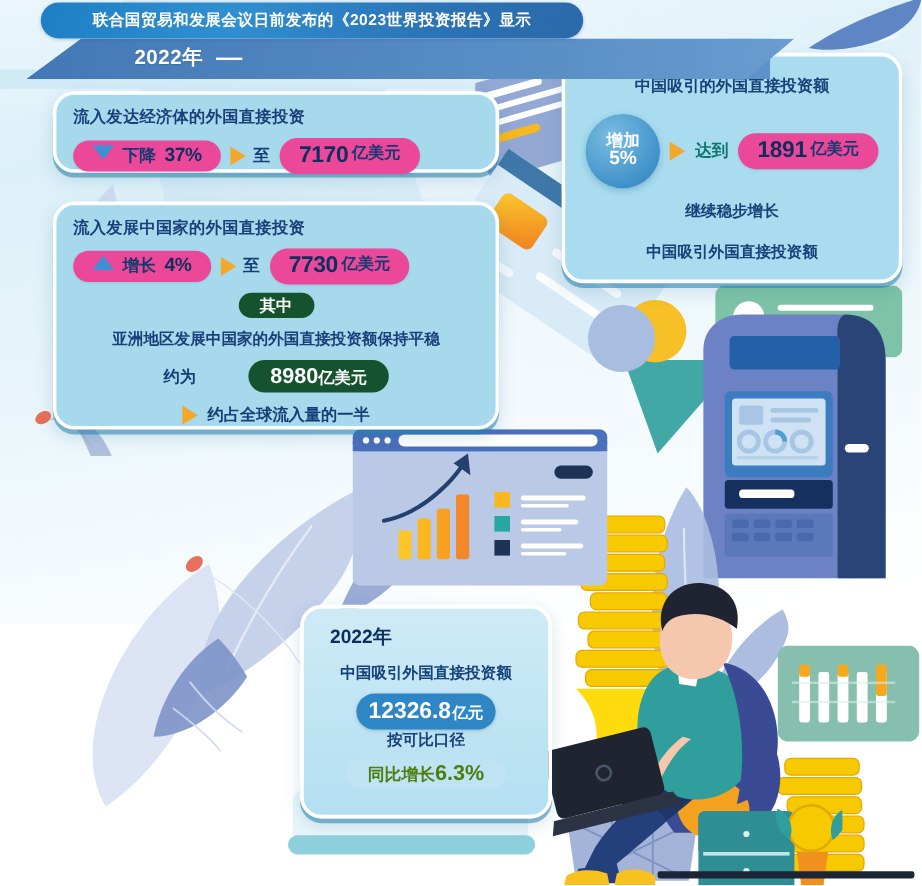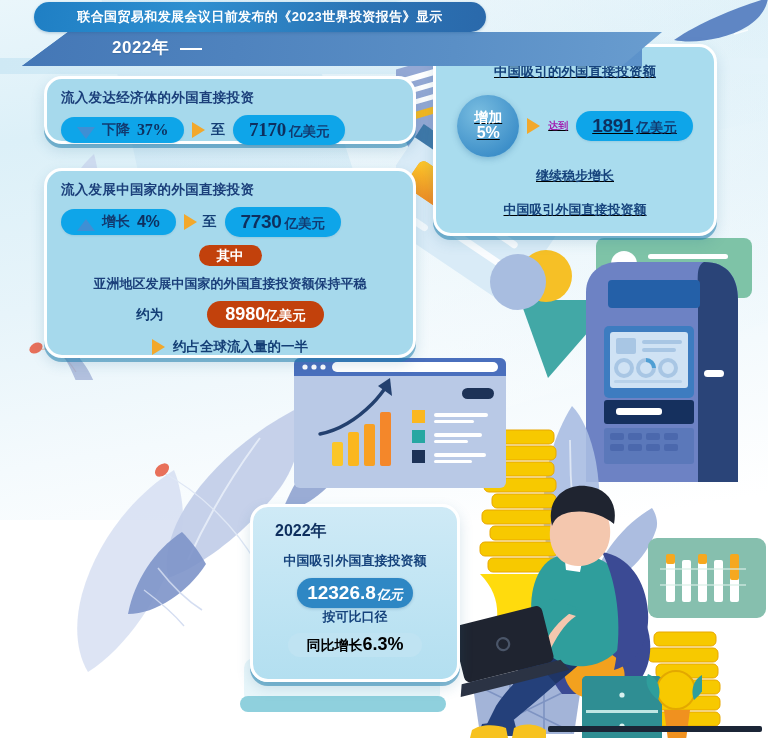--- a/index.html
+++ b/index.html
@@ -101,66 +101,66 @@
   .card .inner { padding: 10px 14px; }
 
   .c-title {
     color:#1b3f7a; font-size:13.5px; font-weight:bold;
     letter-spacing:.3px; white-space:nowrap;
   }
 
   .pill-row { display:flex; align-items:center; gap:8px; margin-top:8px; }
 
   .pill-white {
-    background:#0ea5e9; border-radius:999px;
+    background:#ec4899; border-radius:999px;
     padding: 4px 16px;
-    display:flex; align-items:flex-end; gap:7px;
+    display:flex; align-items:flex-start; gap:7px;
     box-shadow: 0 1px 2px rgba(30,90,130,.12);
     white-space:nowrap;
   }
   .pill-white .lbl { color:#123a70; font-size:14px; font-weight:bold; }
   .pill-white .num { color:#0e2f5e; font-size:19px; font-weight:bold; letter-spacing:-.3px; }
   .pill-white .unit { color:#123a70; font-size:13.5px; font-weight:bold; }
 
   .pill-blue {
-    background:#c2410c; border-radius:999px;
+    background:#14532d; border-radius:999px;
     padding: 3px 18px; color:#ffffff;
     font-size:13.5px; font-weight:bold; white-space:nowrap;
   }
   .pill-blue .num { font-size:18px; }
 
   .pill-lblue {
     background:#bfe3f2; border-radius:999px;
-    padding: 4px 18px; color:#000000;
+    padding: 4px 18px; color:#4d7c0f;
     font-size:14px; font-weight:bold; white-space:nowrap;
   }
   .pill-lblue .num { font-size:18px; }
 
   .tri-down {
     width:0;height:0;border-left:9px solid transparent;border-right:9px solid transparent;
     border-top:12px solid #3f8fd4;
   }
   .tri-up {
     width:0;height:0;border-left:9px solid transparent;border-right:9px solid transparent;
     border-bottom:12px solid #3f8fd4;
   }
   .tri-right {
     width:0;height:0;border-top:8px solid transparent;border-bottom:8px solid transparent;
     border-left:13px solid #f2a82b;
   }
   .arrow-to { display:flex; align-items:center; gap:6px; }
   .arrow-to .zhi { color:#143f76; font-size:14px; font-weight:bold; }
 
   
-  #card1 { left:44px; top:76px; width:372px; height:68px;font-family:Liberation Serif, serif; }
+  #card1 { left:44px; top:76px; width:372px; height:68px; }
   
   #card2 { left:44px; top:168px; width:372px; height:190px; }
   
-  #card3 { left:433px; top:44px; width:284px; height:192px;
-           background:#a9dcee;text-decoration:underline; }
+  #card3 { left:468px; top:44px; width:284px; height:192px;
+           background:#a9dcee; }
   
   #card4 { left:250px; top:504px; width:210px; height:178px;
            background: linear-gradient(180deg,#cfeaf6 0%, #bfe4f3 55%, #b3dff0 100%); }
 
   .center { text-align:center; }
   .c2-sub {
     color:#1b3f7a; font-size:13px; font-weight:bold;
     white-space:nowrap; margin-top:10px;
   }
   .row-c { display:flex; align-items:center; justify-content:center; gap:8px; }
@@ -183,21 +183,21 @@
   
   .c4-year { color:#0e2f5e; font-size:16px; font-weight:bold; }
   .c4-lbl { color:#16437c; font-size:13px; font-weight:bold; white-space:nowrap; }
   .pill-blue-big {
     background:#2e87c4; border-radius:999px; color:#ffffff;
     padding:4px 10px; font-weight:bold; white-space:nowrap;
     display:inline-flex; align-items:baseline; gap:1px;
     box-shadow: 0 1px 3px rgba(20,80,130,.25);
   }
   .pill-blue-big .num { font-size:19px; }
-  .pill-blue-big .unit { font-size:13px;font-style:italic; }
+  .pill-blue-big .unit { font-size:13px; }
 </style>
 </head>
 <body>
 
 <div id="stage">
 
   <div class="bg-layer">
     <div class="bg-sky"></div>
     <div class="streak s2"></div>
     <div class="streak s1"></div>
@@ -550,21 +550,21 @@
   <div class="card" id="card3">
     <div class="inner" style="padding-top:16px;">
       <div class="c3-title">中国吸引的外国直接投资额</div>
 
       <div style="display:flex;align-items:center;gap:8px;margin-top:14px;justify-content:center;">
         <div class="circ">
           <span class="a">增加</span>
           <span class="b">5%</span>
         </div>
         <span class="tri-right"></span>
-        <span style="color:#a21caf;font-size:10px;font-weight:bold;">达到</span>
+        <span style="color:#0f766e;font-size:14px;font-weight:bold;">达到</span>
         <div class="pill-white">
           <span class="num">1891</span>
           <span class="unit" style="margin-left:-4px">亿美元</span>
         </div>
       </div>
 
       <div class="c3-foot" style="margin-top:10px;">继续稳步增长</div>
       <div class="c3-foot" style="margin-top:16px;">中国吸引外国直接投资额</div>
     </div>
   </div>

